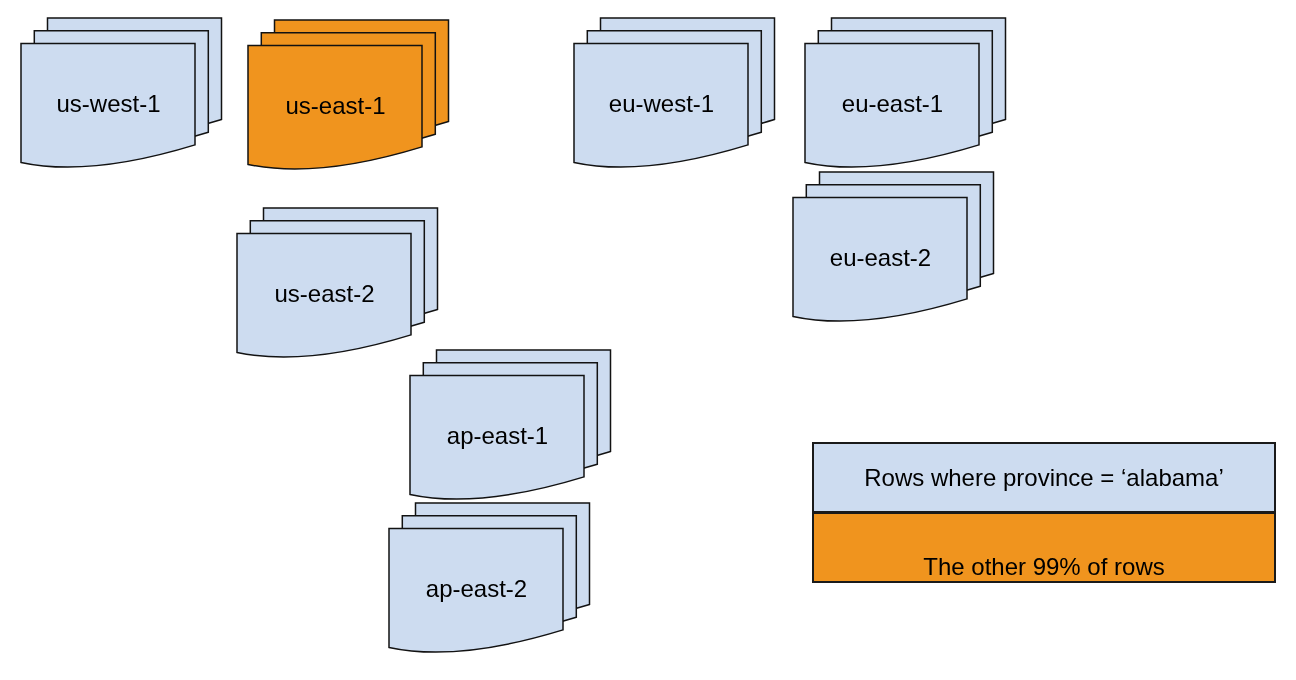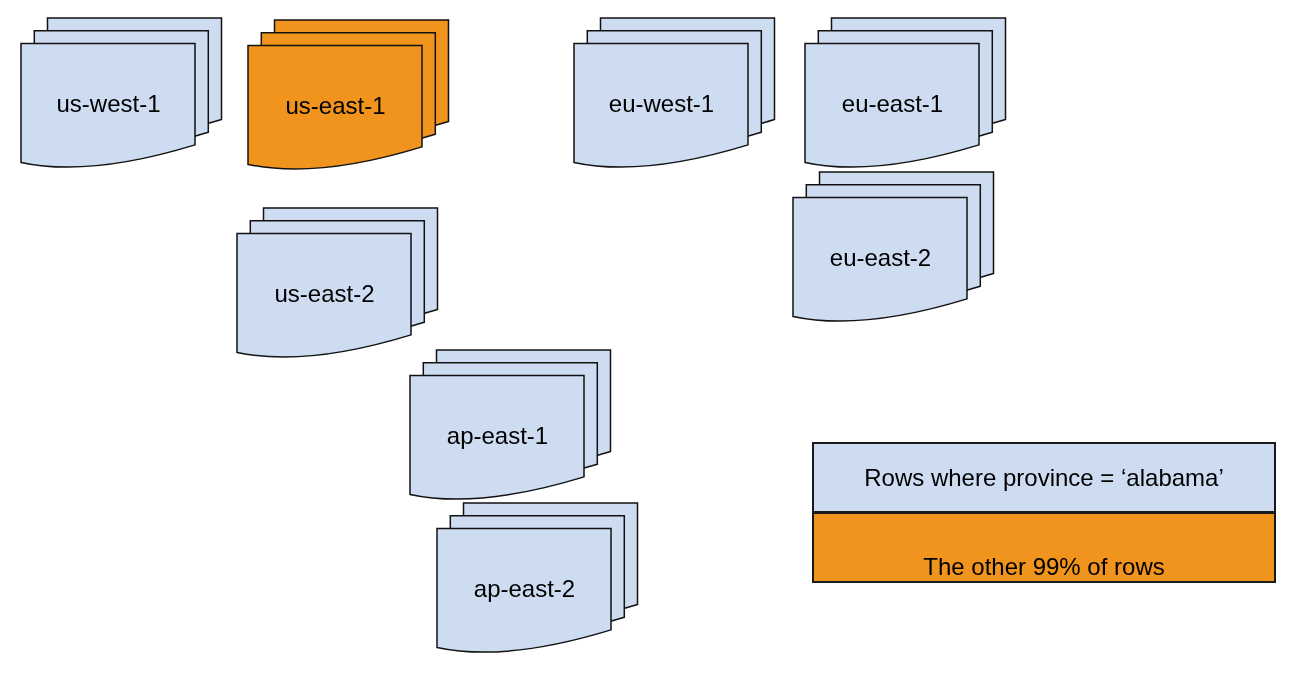--- a/index.html
+++ b/index.html
@@ -118,21 +118,21 @@
 
   <div class="stack" style="left: 402px; top: 350px; margin-left: 8px; --doc-fill: #cddcf0;">
     <svg width="202" height="153" viewBox="0 0 202 153" aria-hidden="true">
       <path class="doc" transform="translate(26.5,0)" d="M0,0 H174 V101.5 C130,115 60,132 0,119 Z"></path>
       <path class="doc" transform="translate(13.3,12.7)" d="M0,0 H174 V101.5 C130,115 60,132 0,119 Z"></path>
       <path class="doc" transform="translate(0,25.4)" d="M0,0 H174 V101.5 C130,115 60,132 0,119 Z"></path>
     </svg>
     <div class="stack-label">ap-east-1</div>
   </div>
 
-  <div class="stack" style="left: 389px; top: 503px; margin-left: 48px; --doc-fill: #cddcf0;">
+  <div class="stack" style="left: 389px; top: 503px; --doc-fill: #cddcf0;">
     <svg width="202" height="153" viewBox="0 0 202 153" aria-hidden="true">
       <path class="doc" transform="translate(26.5,0)" d="M0,0 H174 V101.5 C130,115 60,132 0,119 Z"></path>
       <path class="doc" transform="translate(13.3,12.7)" d="M0,0 H174 V101.5 C130,115 60,132 0,119 Z"></path>
       <path class="doc" transform="translate(0,25.4)" d="M0,0 H174 V101.5 C130,115 60,132 0,119 Z"></path>
     </svg>
     <div class="stack-label">ap-east-2</div>
   </div>
 
   <div class="legend">
     <div class="legend-row" style="--row-fill: #cddcf0;">

